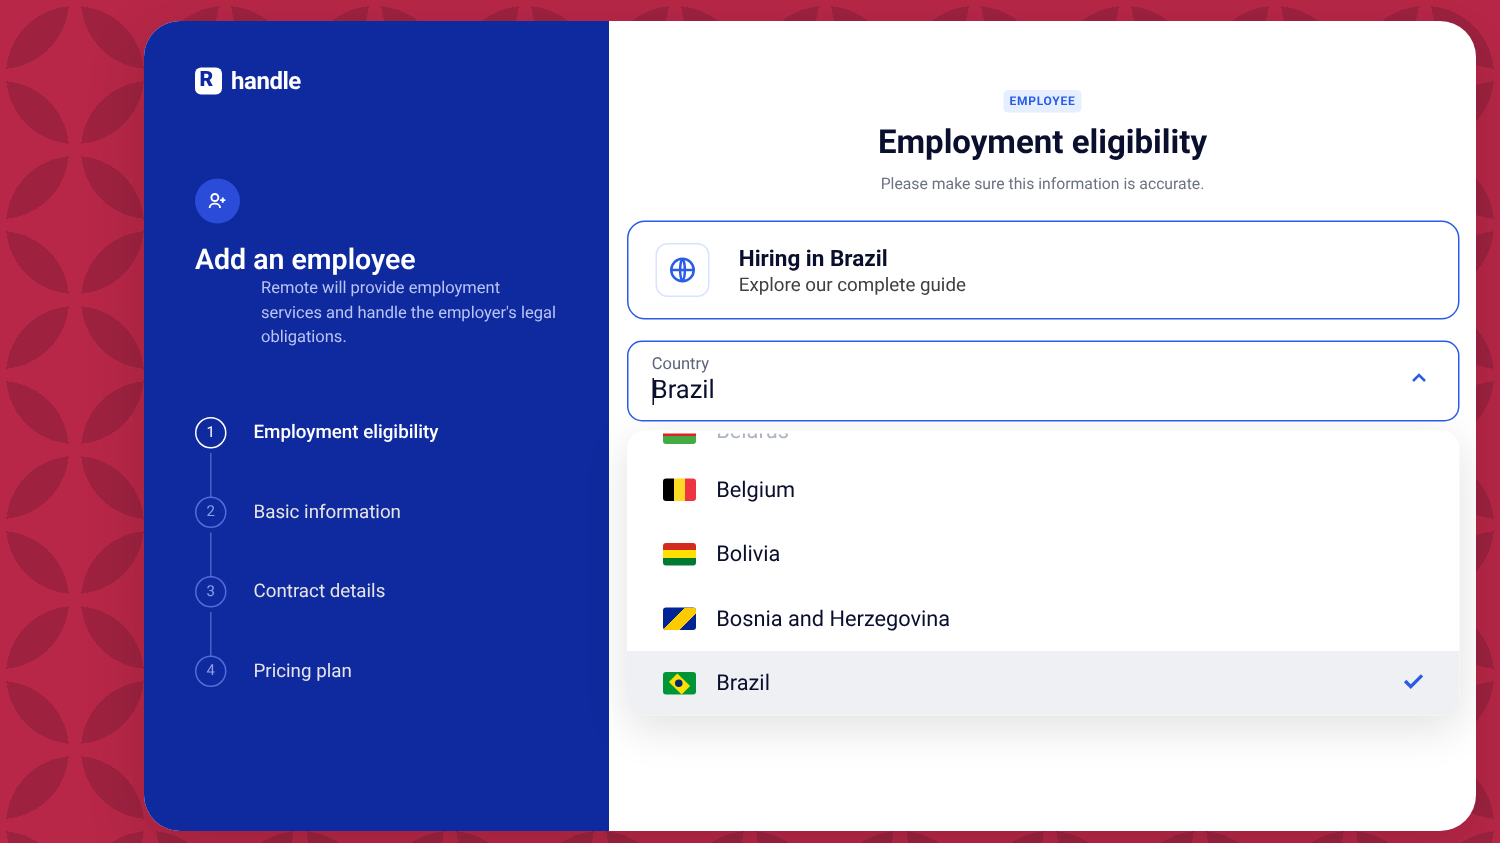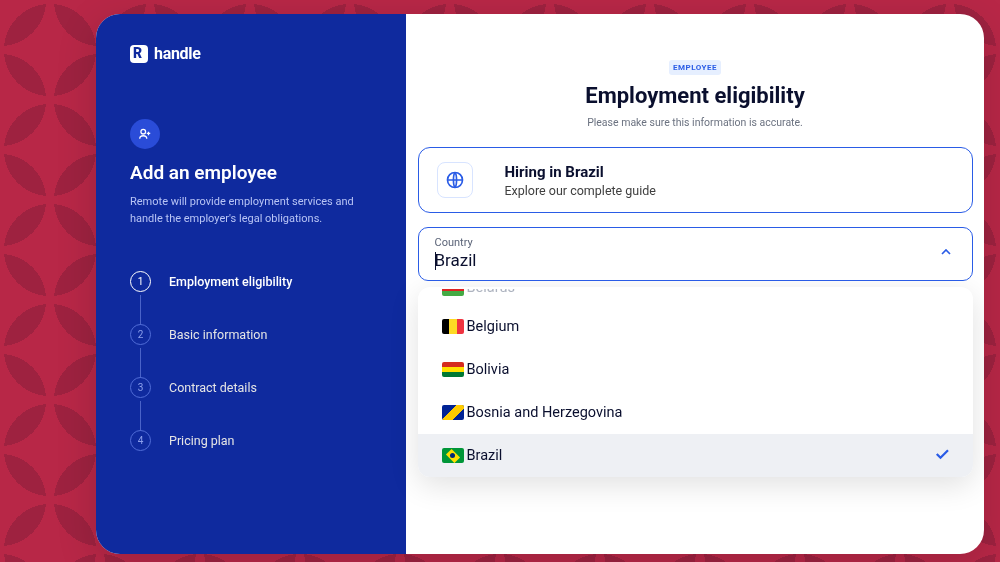--- a/index.html
+++ b/index.html
@@ -60,22 +60,22 @@
     left: 3px; top: 0px;
   }
   .logo-text { font-weight: 700; font-size: 16px; letter-spacing: -0.3px; }
   .add-icon-circle {
     width: 30px; height: 30px;
     background: #2a4cd8;
     border-radius: 50%;
     display: flex; align-items: center; justify-content: center;
     margin-bottom: 12px;
   }
-  .sidebar h2 { font-size: 19px; font-weight: 600; margin-bottom: 10px; }
-  .sidebar-desc { font-size: 11px; color: #b8c4f5; line-height: 1.5; margin-bottom: 44px; }
+  .sidebar h2 { font-size: 19px; font-weight: 600; }
+  .sidebar-desc { font-size: 11px; color: #b8c4f5; line-height: 1.5; margin-bottom: 44px; margin-left: 44px; }
   .steps { list-style: none; }
   .step {
     display: flex;
     align-items: center;
     gap: 18px;
     margin-bottom: 32px;
     position: relative;
   }
   .step:not(:last-child)::after {
     content: '';
@@ -117,21 +117,21 @@
   .main h1 { text-align: center; font-size: 22px; font-weight: 700; color: #0a0f2e; margin-bottom: 8px; }
   .subtitle { text-align: center; font-size: 10.5px; color: #6b7280; margin-bottom: 18px; }
   .guide-card {
     margin: 0 auto;
     width: 555px;
     border: 1.5px solid #2a5ce6;
     border-radius: 12px;
     padding: 14px 18px;
     display: flex;
     align-items: center;
-    gap: 32px;
+    gap: 20px;
     background: #fff;
   }
   .guide-icon {
     width: 36px; height: 36px;
     border: 1px solid #d8e4ff;
     border-radius: 8px;
     display: flex; align-items: center; justify-content: center;
     color: #2a5ce6;
   }
   .guide-title { font-size: 15px; font-weight: 700; color: #0a0f2e; }
@@ -166,21 +166,21 @@
     width: 555px;
     background: #fff;
     border-radius: 12px;
     box-shadow: 0 8px 30px rgba(0,0,0,0.12);
     overflow: hidden;
     padding-top: 2px;
   }
   .option {
     display: flex;
     align-items: center;
-    gap: 3px;
+    gap: 14px;
     padding: 13px 24px;
     font-size: 14.5px;
     color: #0a0f2e;
     position: relative;
   }
   .option.partial { padding-top: 0; height: 16px; align-items: flex-end; overflow: hidden; }
   .option.partial .flag { margin-bottom: -4px; }
   .option.partial .opt-label { color: #aeb4c0; position: relative; top: 4px;}
   .option.selected { background: #eef0f4; }
   .flag {

